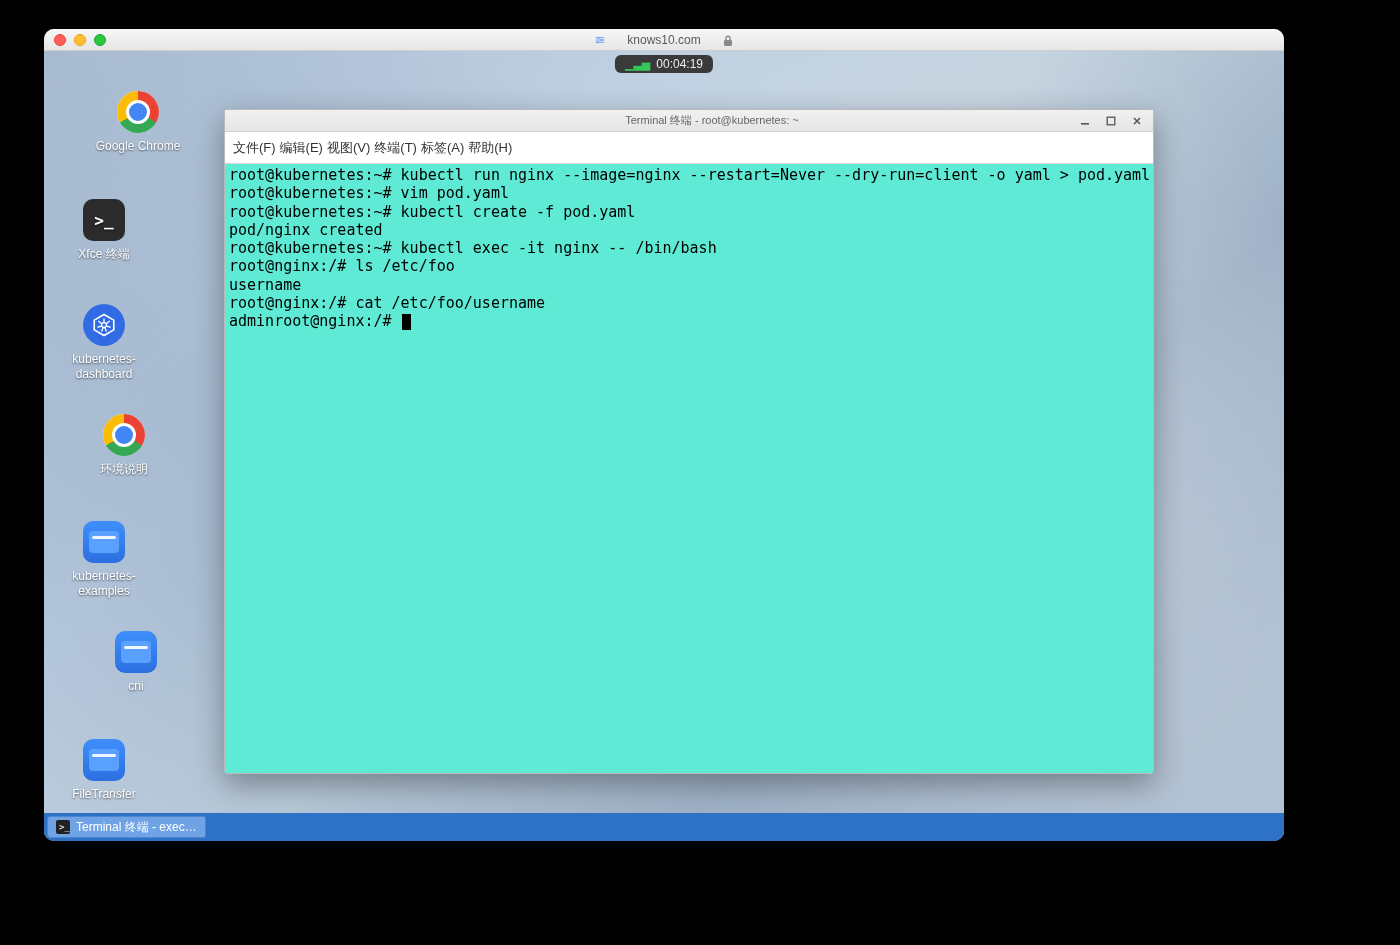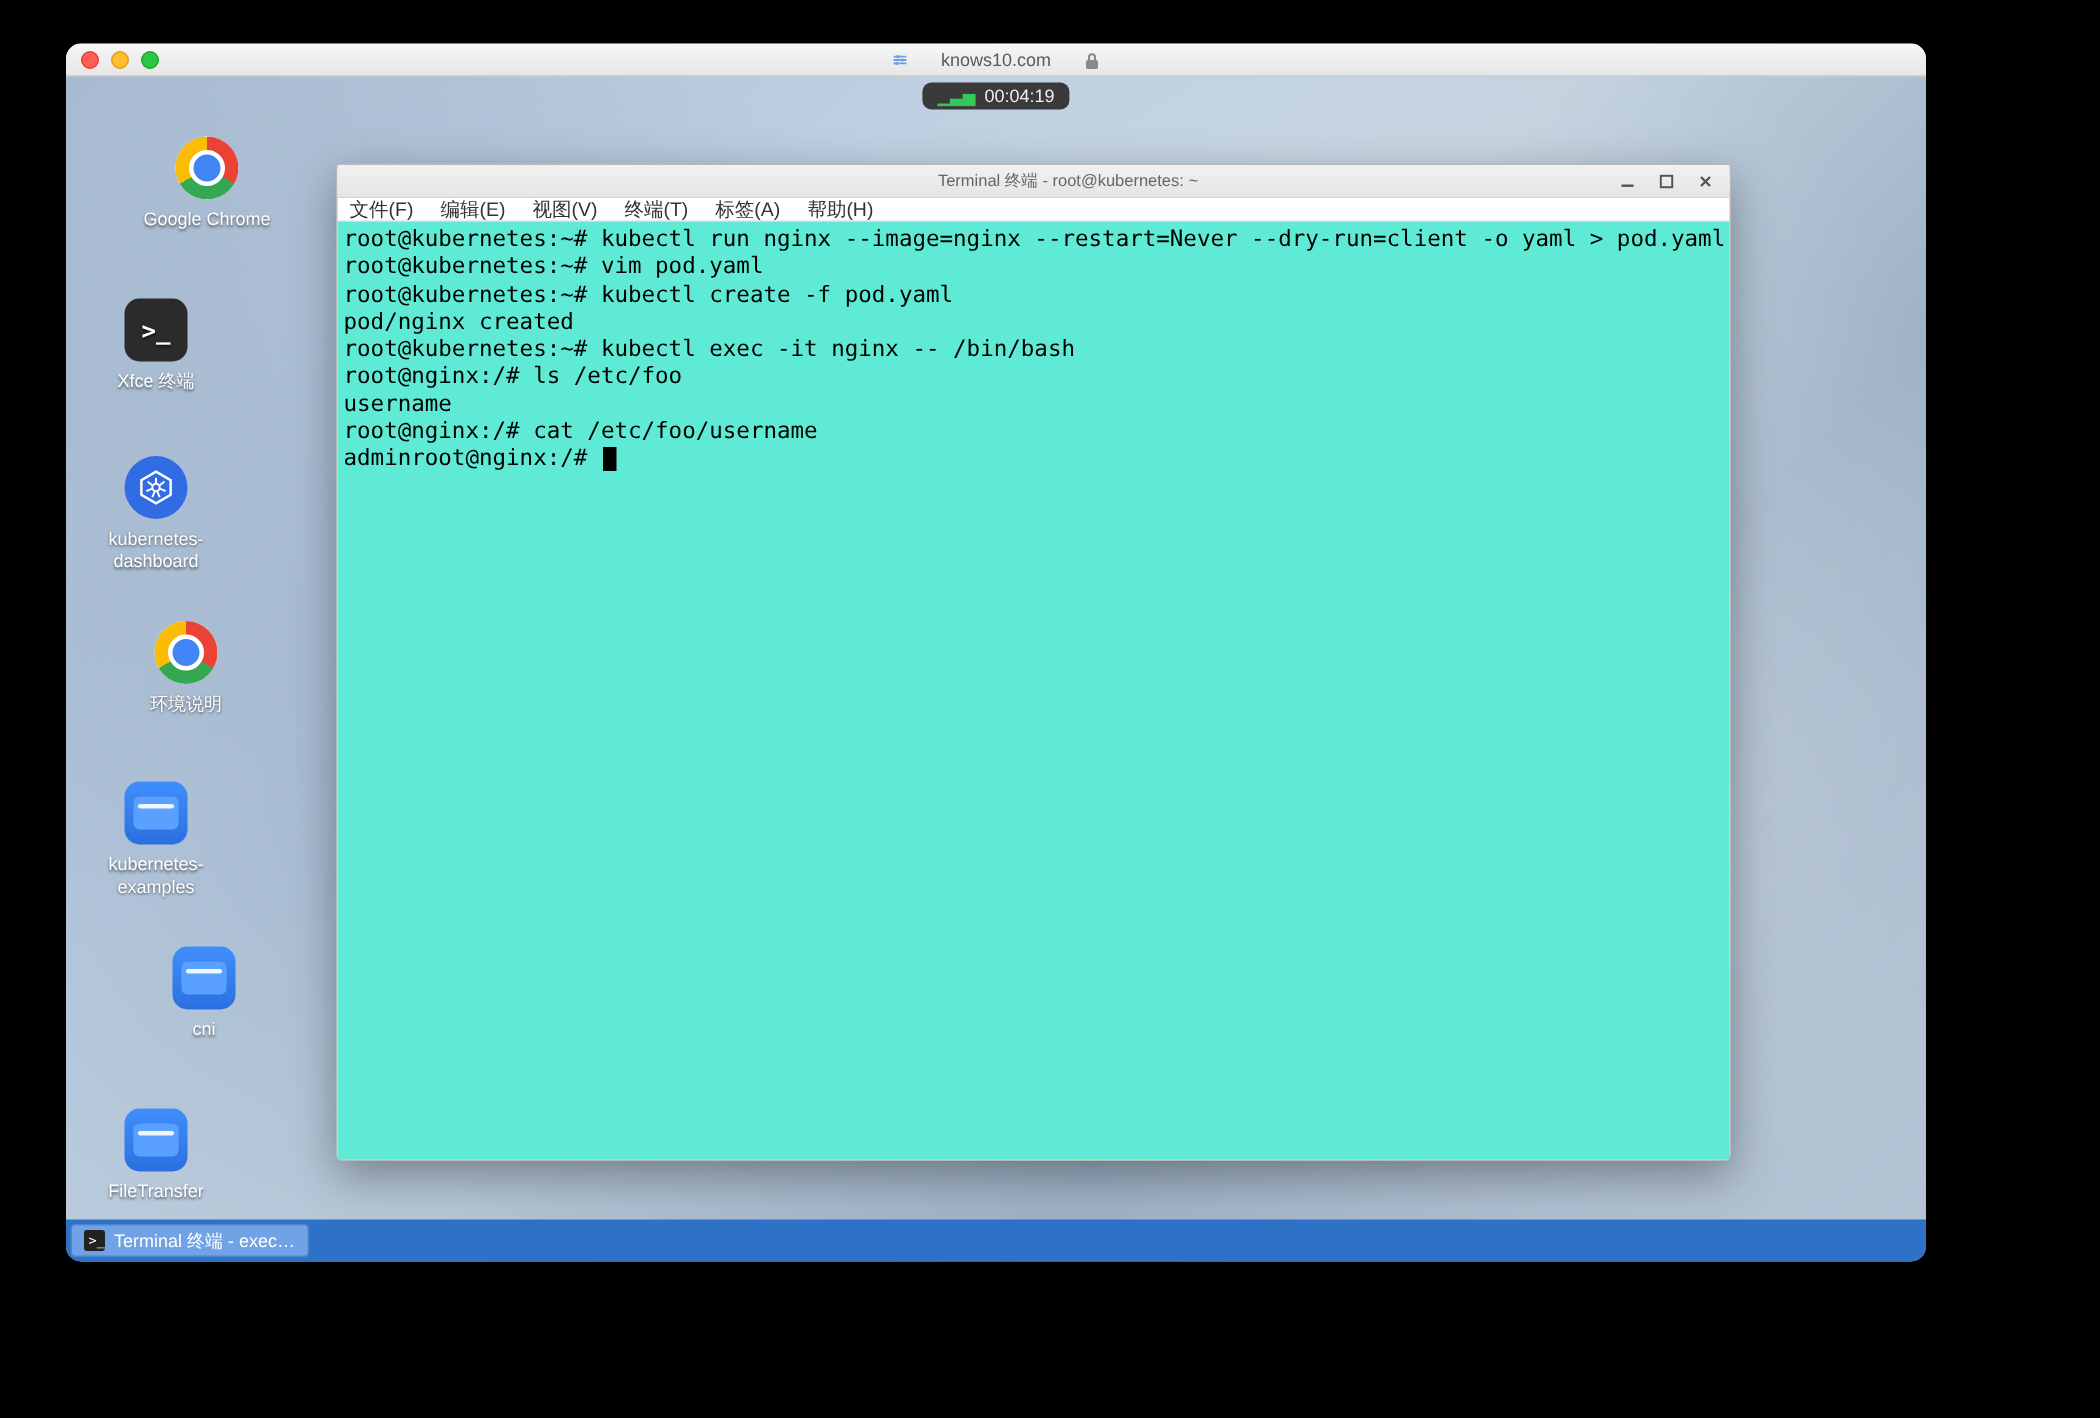--- a/index.html
+++ b/index.html
@@ -64,21 +64,21 @@
 
 .term-window{
   position:absolute;left:180px;top:80px;width:930px;height:665px;
   background:#fff;border:1px solid #b9b9b9;border-radius:4px;
   box-shadow:0 10px 30px rgba(0,0,0,.35);
   display:flex;flex-direction:column;z-index:2;
 }
 .term-titlebar{height:22px;background:linear-gradient(#f1f1f1,#e5e5e5);display:flex;align-items:center;justify-content:center;position:relative;border-bottom:1px solid #d5d5d5;font-size:11px;color:#666;padding-left:46px;}
 .win-controls{position:absolute;right:4px;top:0;height:22px;display:flex;align-items:center;gap:2px;}
 .win-btn{width:24px;height:18px;display:flex;align-items:center;justify-content:center;font-size:12px;color:#555;}
-.term-menu{height:16px;border-bottom:1px solid #d7d7d7;display:flex;align-items:center;padding:0 6px;gap:14px;font-size:13px;color:#333;}
+.term-menu{height:32px;border-bottom:1px solid #d7d7d7;display:flex;align-items:center;padding:0 6px;font-size:13px;color:#333;}
 .term-menu span{padding:2px 2px;}
 .term-body{flex:1;background:#5eead4;color:#000;font-family:"DejaVu Sans Mono","Menlo","Consolas",monospace;font-size:15px;line-height:1.22;padding:2px 4px;white-space:pre;overflow:hidden;}
 .cursor{display:inline-block;width:9px;height:16px;background:#000;vertical-align:text-bottom;margin-left:1px;}
 
 
 .ico.chrome{background:#fff;border-radius:50%;position:relative;overflow:hidden;}
 .ico.chrome::before{content:"";position:absolute;inset:0;background:conic-gradient(#ea4335 0 120deg,#34a853 120deg 240deg,#fbbc05 240deg 360deg);}
 .ico.chrome::after{content:"";position:absolute;left:50%;top:50%;width:18px;height:18px;background:#4285f4;border:3px solid #fff;border-radius:50%;transform:translate(-50%,-50%);}
 .ico.term{background:#2b2b2b;}
 .ico.term::before{content:">_";color:#fff;font-family:monospace;font-size:16px;font-weight:bold;}

